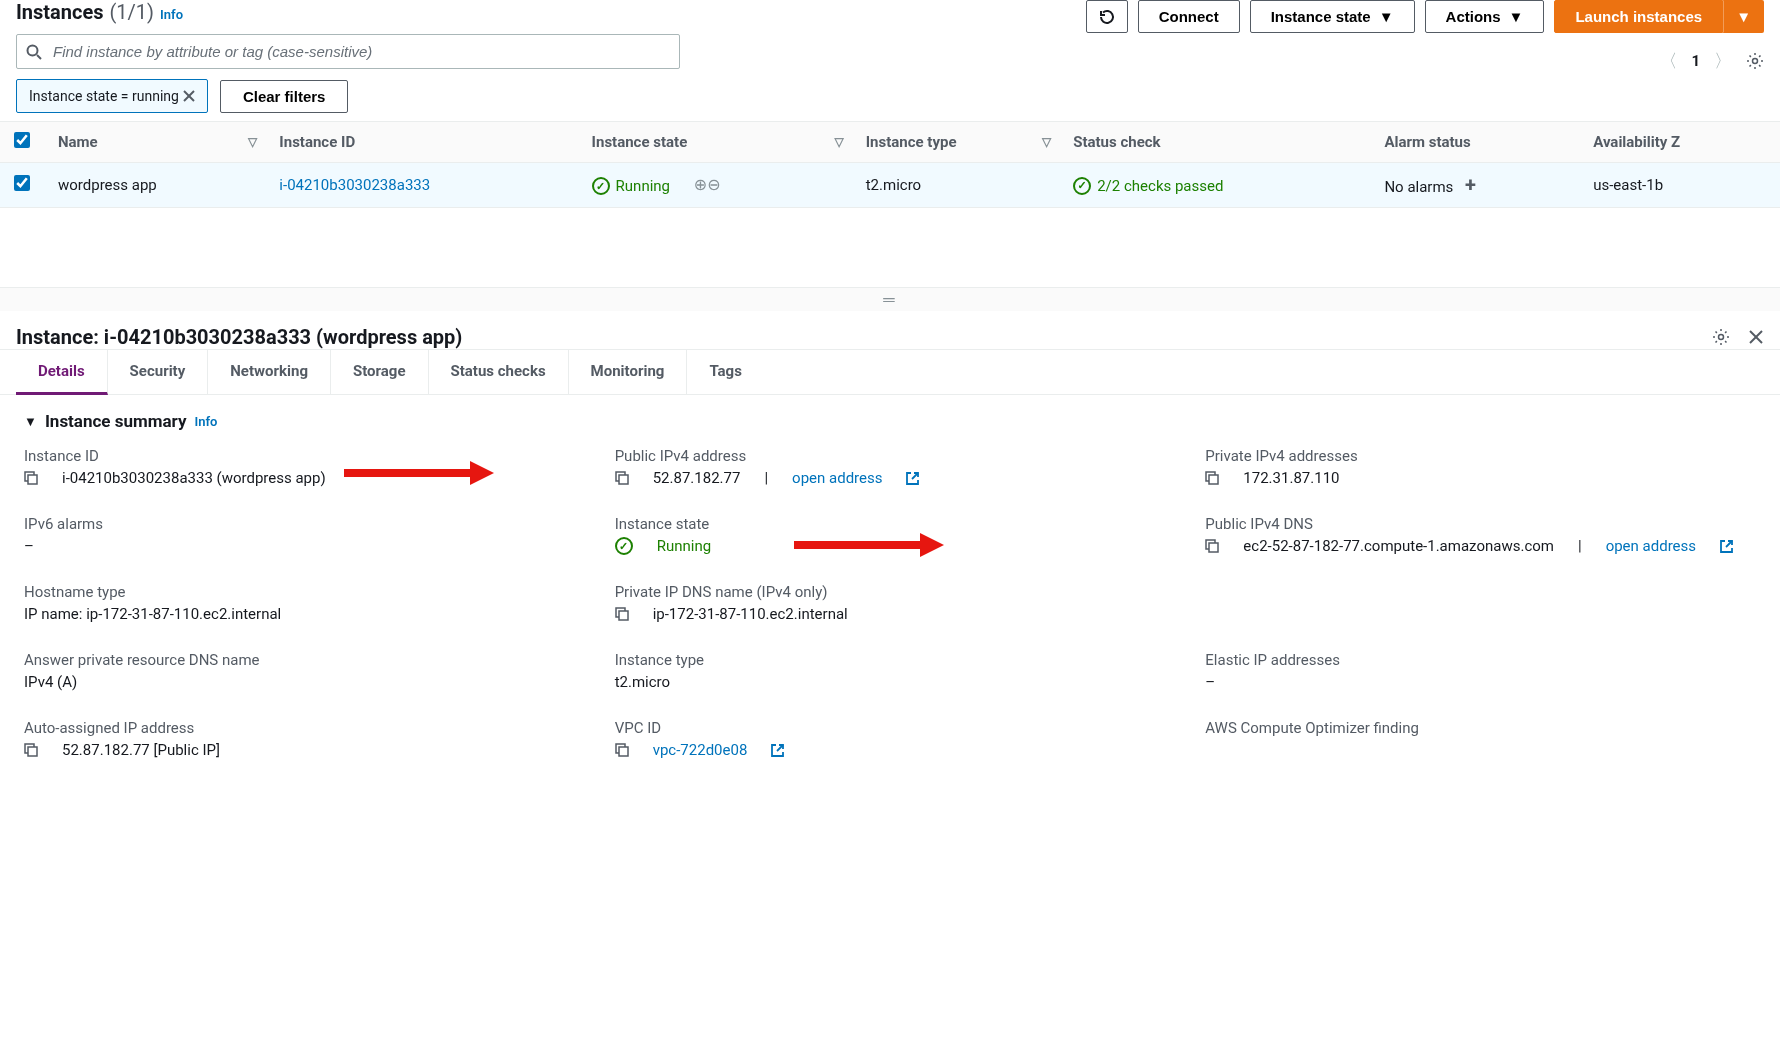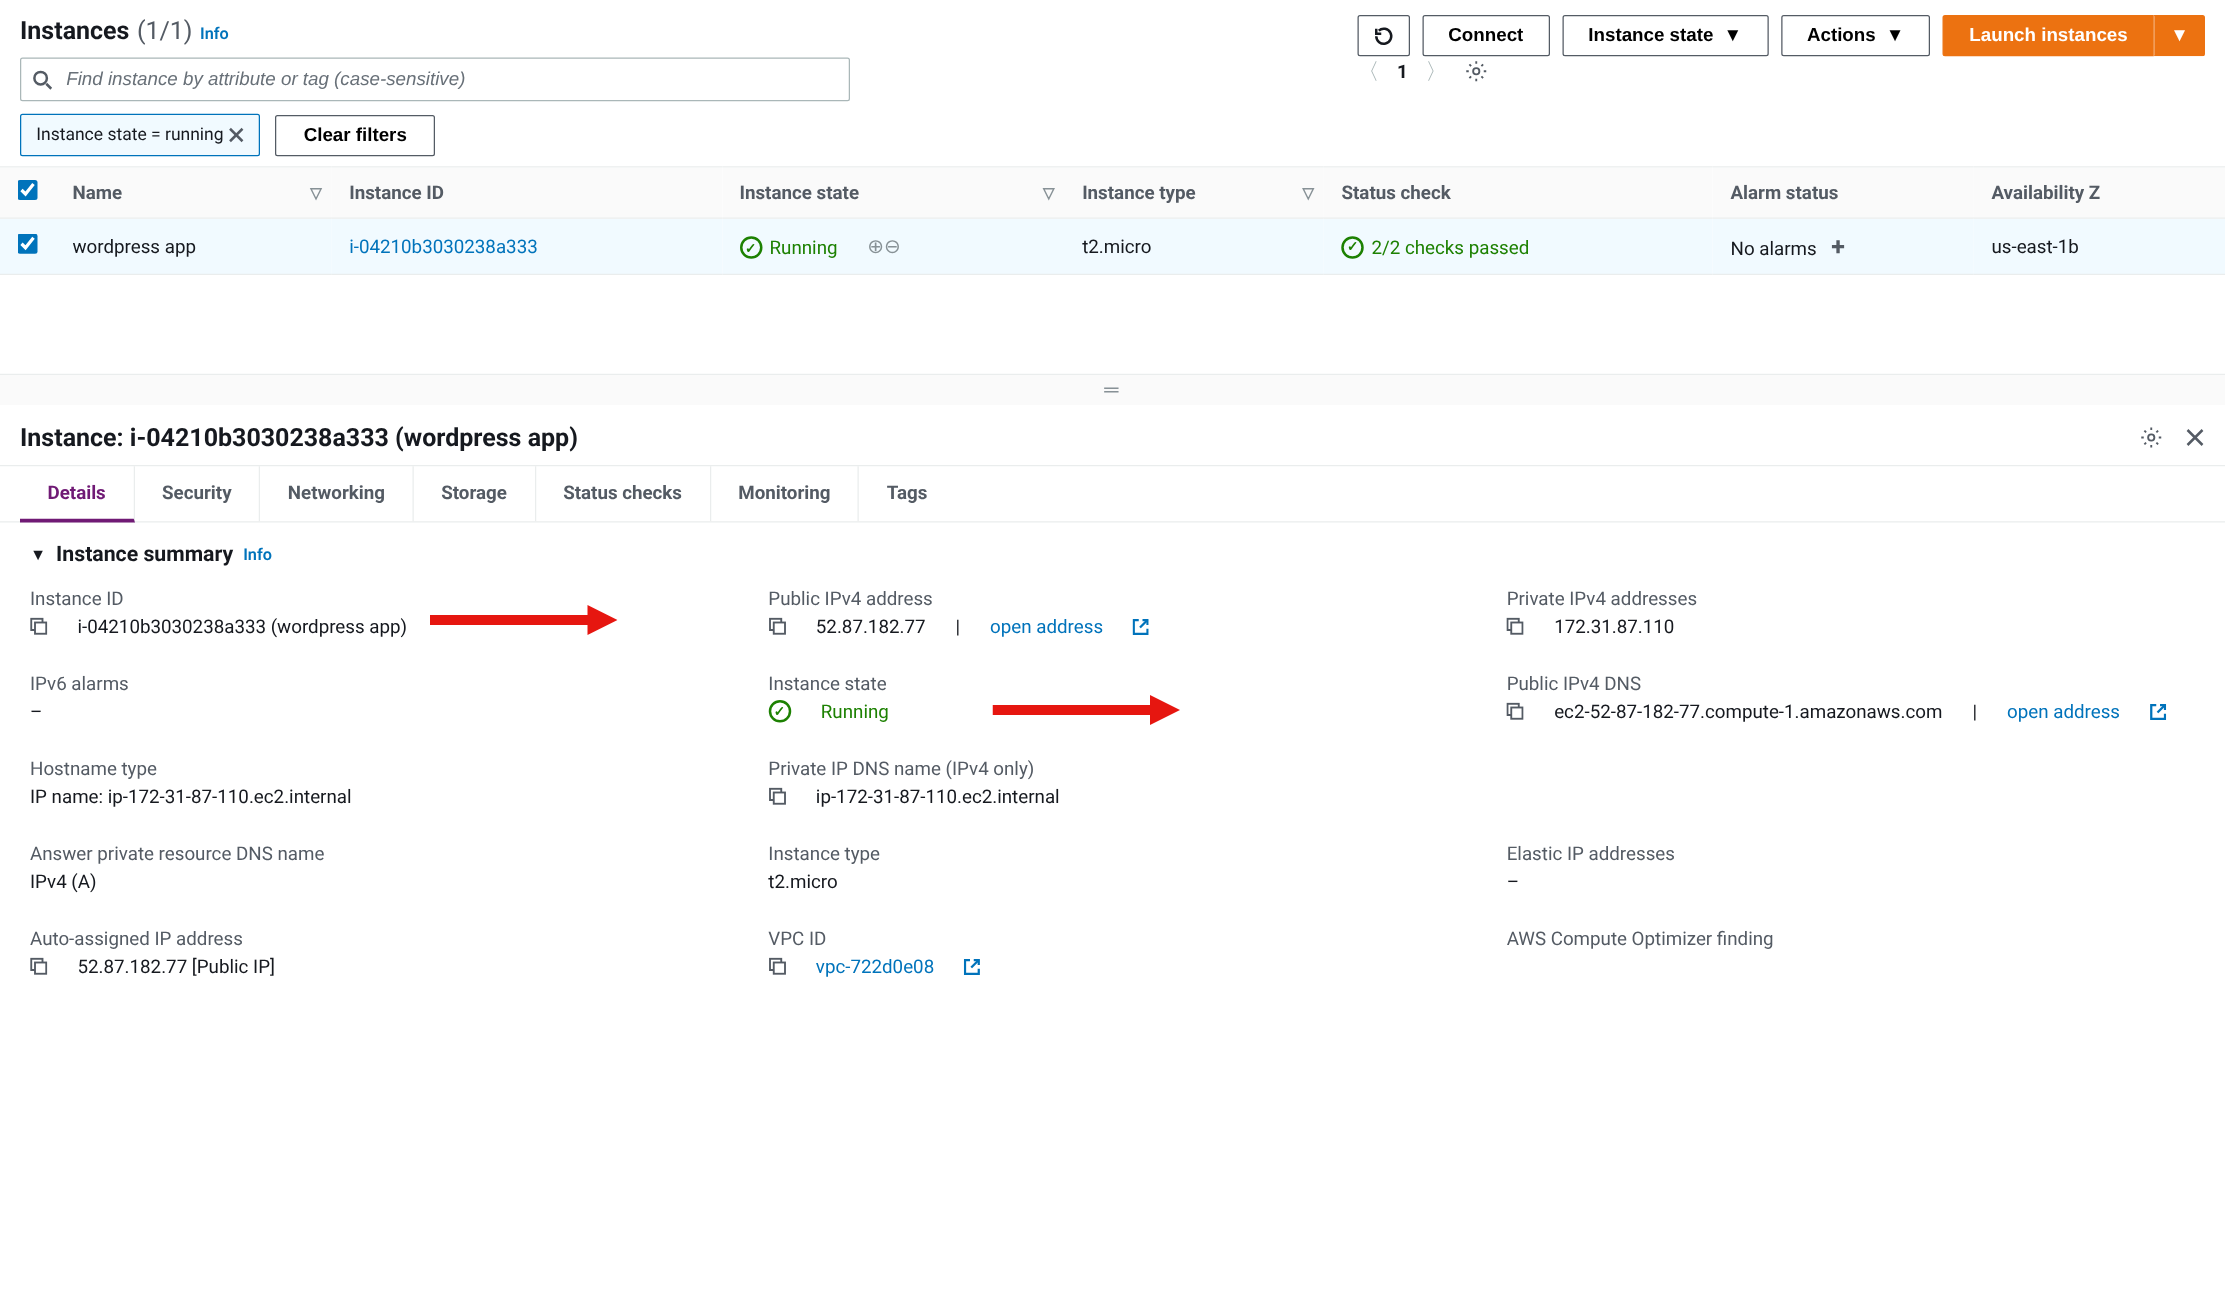--- a/index.html
+++ b/index.html
@@ -1,35 +1,35 @@
 <!DOCTYPE html>
 <html><head>
   <meta charset="utf-8">
   <style>
     * { box-sizing: border-box; margin: 0; padding: 0; }
     body { font-family: -apple-system, BlinkMacSystemFont, "Segoe UI", Roboto, Arial, sans-serif; font-size: 14px; color: #16191f; background: #fff; }
     
-    .page-header { display: flex; justify-content: space-between; align-items: flex-start; padding: 12px 16px 8px; }
+    .page-header { display: flex; justify-content: space-between; align-items: flex-start; padding: 0 16px 8px; }
     .header-left { flex: 1; }
     .title-row { display: flex; align-items: baseline; gap: 6px; margin-bottom: 10px; }
     .title { font-size: 20px; font-weight: 700; }
     .title-count { font-size: 20px; font-weight: 400; color: #545b64; }
     .info-link { color: #0073bb; font-size: 13px; font-weight: 600; cursor: pointer; }
     
     .search-wrap { position: relative; width: 664px; margin-bottom: 10px; }
     .search-input { width: 100%; padding: 8px 8px 8px 36px; border: 1px solid #aab7b8; border-radius: 2px; font-size: 15px; font-style: italic; color: #687078; }
     .search-input::placeholder { color: #687078; font-style: italic; }
     .search-icon { position: absolute; left: 10px; top: 50%; transform: translateY(-50%); }
     
     .filter-row { display: flex; gap: 12px; align-items: center; }
     .filter-chip { display: inline-flex; align-items: center; background: #f1faff; border: 1px solid #0073bb; border-radius: 2px; padding: 6px 8px 6px 12px; font-size: 14px; }
     .filter-chip-x { display: flex; align-items: center; justify-content: center; width: 20px; height: 20px; cursor: pointer; font-size: 18px; color: #545b64; }
     .clear-filters { background: #fff; border: 1px solid #545b64; border-radius: 2px; padding: 7px 22px; font-size: 15px; font-weight: 700; cursor: pointer; }
     
-    .header-right { display: flex; flex-direction: column; align-items: flex-start; }
+    .header-right { display: flex; flex-direction: column; align-items: flex-end; gap: 16px; }
     .action-row { display: flex; gap: 10px; }
     .btn { background: #fff; border: 1px solid #545b64; border-radius: 2px; padding: 7px 20px; font-size: 15px; font-weight: 700; cursor: pointer; display: inline-flex; align-items: center; gap: 8px; }
     .btn-icon { padding: 7px 12px; }
     .btn-primary { background: #ec7211; border-color: #ec7211; color: #fff; }
     .btn-primary-drop { background: #ec7211; border-color: #ec7211; color: #fff; padding: 7px 12px; border-left: 1px solid rgba(255,255,255,0.3); }
     .btn-group { display: flex; }
     .btn-group .btn:first-child { border-top-right-radius: 0; border-bottom-right-radius: 0; }
     .btn-group .btn:last-child { border-top-left-radius: 0; border-bottom-left-radius: 0; }
     
     .pagination-row { display: flex; align-items: center; gap: 14px; }
@@ -45,21 +45,21 @@
     .table tbody tr { border-bottom: 1px solid #eaeded; background: #f1faff; }
     .link { color: #0073bb; cursor: pointer; }
     .status-running { color: #1d8102; display: inline-flex; align-items: center; gap: 6px; }
     .check-icon { display: inline-flex; width: 18px; height: 18px; border: 2px solid #1d8102; border-radius: 50%; align-items: center; justify-content: center; color: #1d8102; font-size: 11px; font-weight: 900; }
     .checkbox { width: 16px; height: 16px; accent-color: #0073bb; cursor: pointer; }
     .zoom-icons { color: #879196; font-size: 16px; margin-left: 20px; }
     .add-alarm { color: #545b64; font-size: 20px; font-weight: 700; cursor: pointer; margin-left: 8px; }
     
     .divider-handle { text-align: center; color: #879196; font-size: 16px; letter-spacing: 2px; padding: 2px 0; background: #fafafa; cursor: ns-resize; user-select: none; }
     
-    .detail-header { display: flex; justify-content: space-between; align-items: center; padding: 14px 16px 10px; border-bottom: 1px solid #eaeded; }
+    .detail-header { display: flex; justify-content: space-between; align-items: center; padding: 14px 16px 0; border-bottom: 1px solid #eaeded; }
     .detail-title { font-size: 20px; font-weight: 700; }
     .detail-header-actions { display: flex; gap: 18px; align-items: center; }
     
     .tabs { display: flex; border-bottom: 1px solid #eaeded; padding: 0 16px; }
     .tab { padding: 12px 22px; font-size: 15px; font-weight: 700; color: #545b64; cursor: pointer; border-right: 1px solid #eaeded; }
     .tab:last-child { border-right: none; }
     .tab.active { color: #701a75; border-bottom: 3px solid #701a75; margin-bottom: -1px; }
     
     .summary-section { padding: 16px 24px; }
     .summary-head { display: flex; align-items: center; gap: 8px; margin-bottom: 16px; }

